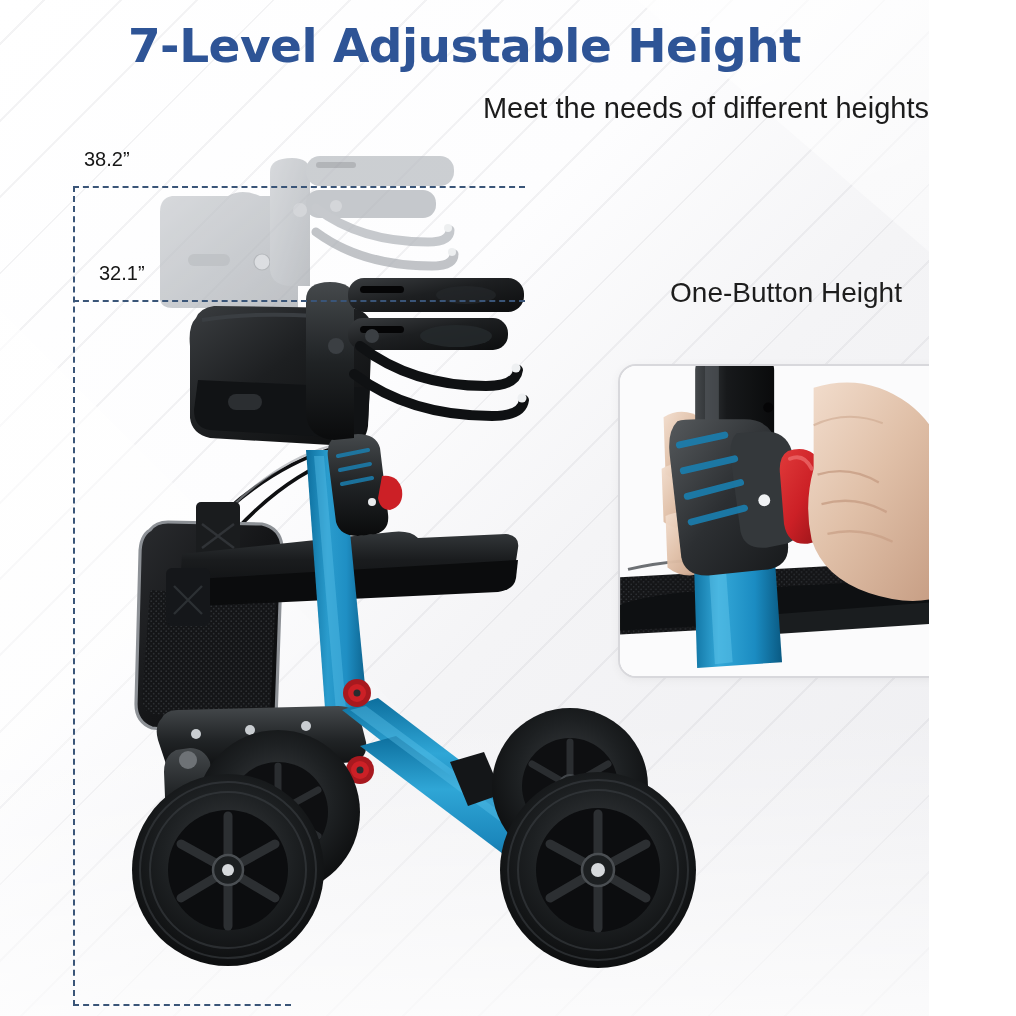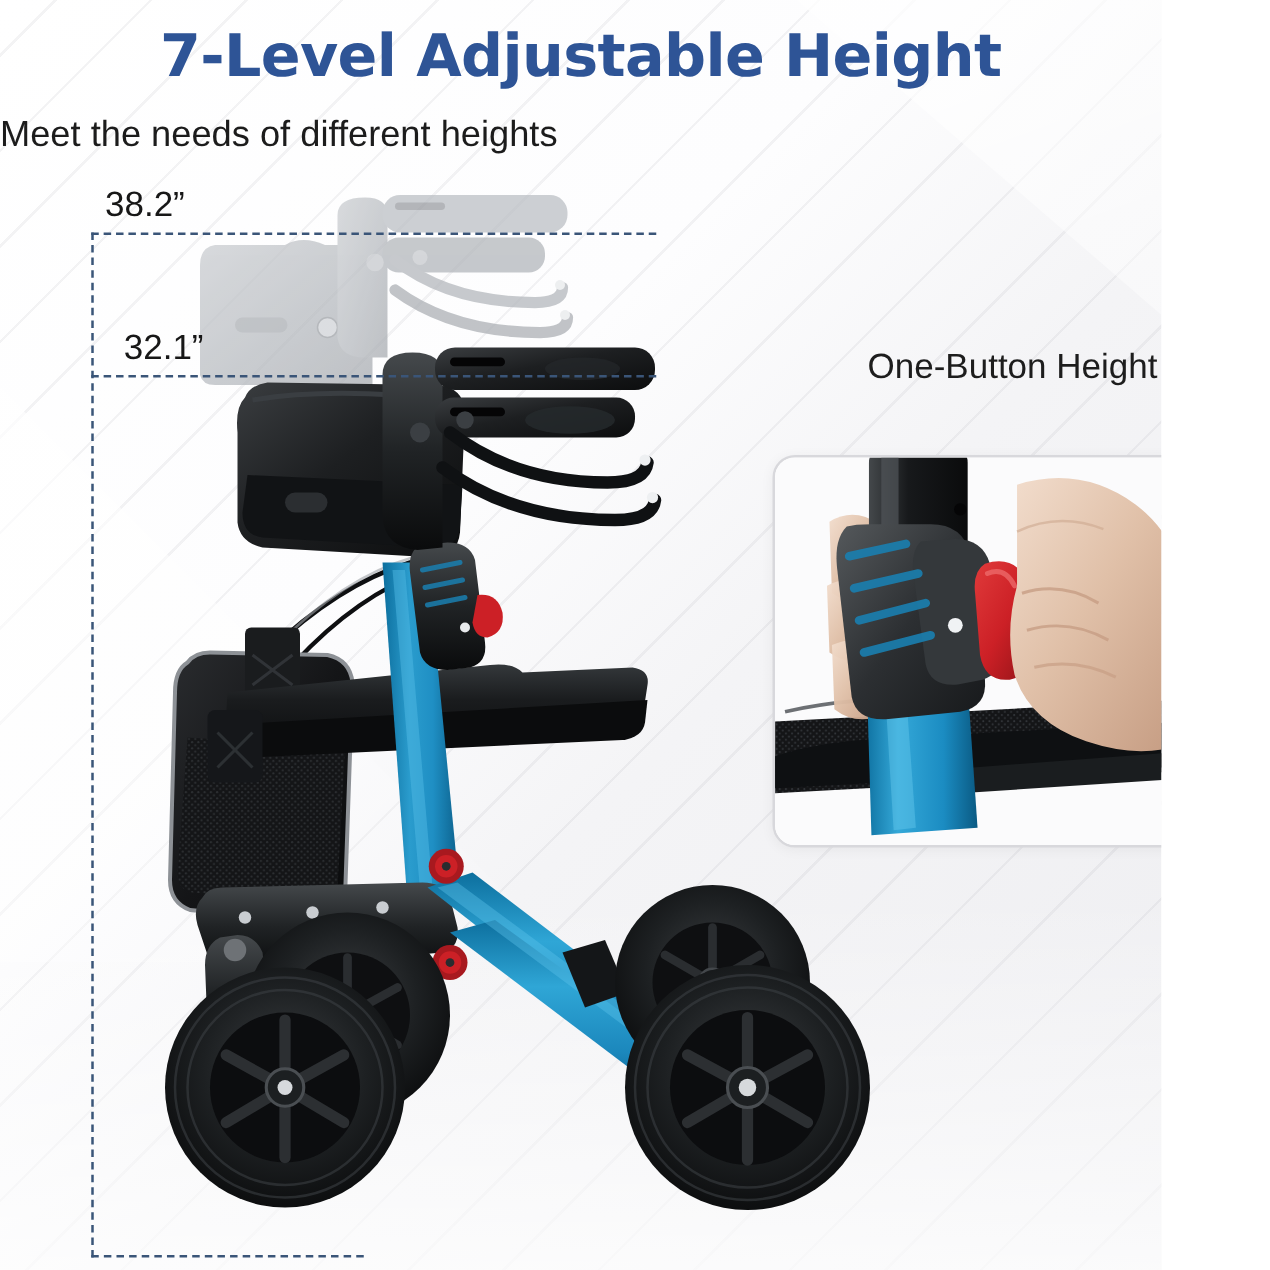--- a/index.html
+++ b/index.html
@@ -47,47 +47,47 @@
   
   .title {
     position: absolute; left: 0; right: 0; top: 18px;
     text-align: center;
     font-size: 47px; font-weight: 700; letter-spacing: -0.5px;
     color: #2e5496;
     font-family: "DejaVu Sans", sans-serif;
   }
   .subtitle {
     position: absolute; left: 0; right: 0; top: 92px;
-    text-align: left;
+    text-align: right;
     font-size: 29px; font-weight: 400; color: #1c1c1c;
     font-family: "Liberation Sans", sans-serif;
   }
 
   
   .dim-line { position: absolute; }
   .dim-h {
     height: 0; border-top: 2.5px dashed #3a5578;
   }
   .dim-v {
     width: 0; border-left: 2.5px dashed #3a5578;
   }
   .dim-label {
     position: absolute;
-    font-size: 28px; color: #171717; font-weight: 400;
+    font-size: 20px; color: #171717; font-weight: 400;
     font-family: "Liberation Sans", sans-serif;
     white-space: nowrap;
   }
 
   
   .product { position: absolute; left: 110px; top: 150px; width: 640px; height: 866px; }
   .product svg { width: 100%; height: 100%; display:block; }
 
   
   .inset-title {
-    position: absolute; left: 620px; width: 380px; top: 276px;
+    position: absolute; left: 596px; width: 380px; top: 276px;
     text-align: center; font-size: 28px; line-height: 1.22;
     color: #1d1d1d; font-family: "Liberation Sans", sans-serif;
   }
   .inset-frame {
     position: absolute; left: 618px; top: 364px; width: 334px; height: 314px;
     background: #fff;
     border: 2px solid #d8d8dc;
     border-radius: 18px;
     overflow: hidden;
     box-shadow: 0 2px 10px rgba(0,0,0,.05);

